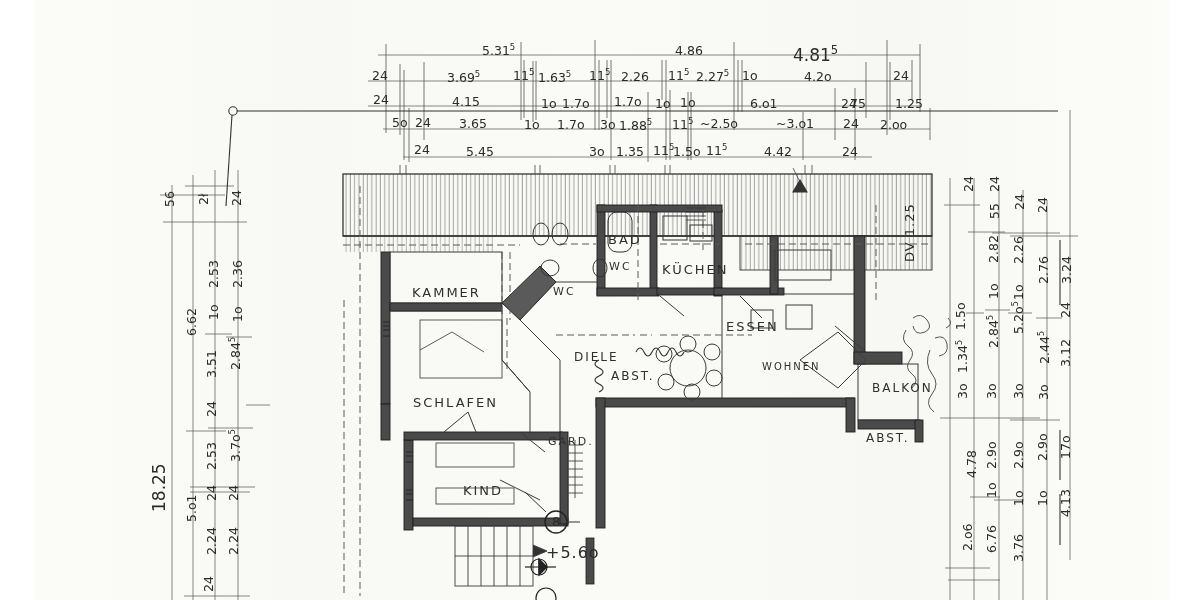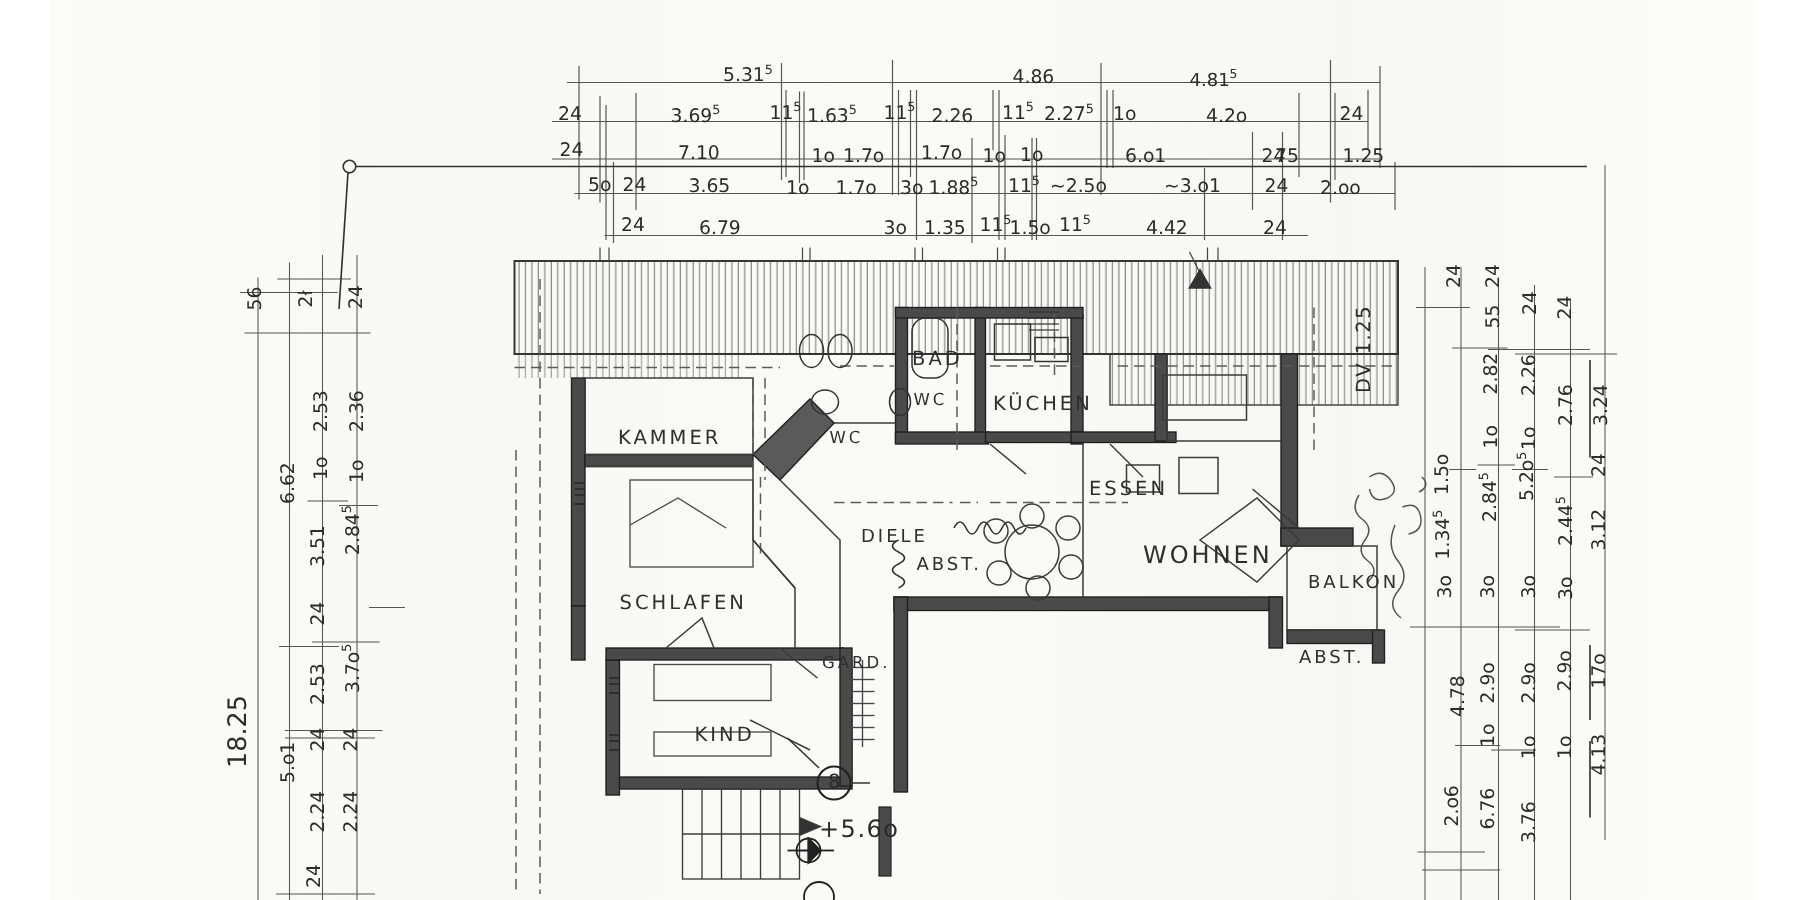--- a/index.html
+++ b/index.html
@@ -405,41 +405,41 @@
       <div class="roomlabel" style="left: 413px; top: 396px; font-size: 13px;">SCHLAFEN</div>
       <div class="roomlabel" style="left: 463px; top: 484px; font-size: 13px;">KIND</div>
       <div class="roomlabel" style="left: 548px; top: 436px; font-size: 11px;">GARD.</div>
       <div class="roomlabel" style="left: 574px; top: 323px; font-size: 12px; margin-top: 28px;">DIELE</div>
       <div class="roomlabel" style="left: 611px; top: 370px; font-size: 12px;">ABST.</div>
       <div class="roomlabel" style="left: 553px; top: 286px; font-size: 11px;">WC</div>
       <div class="roomlabel" style="left: 609px; top: 261px; font-size: 11px;">WC</div>
       <div class="roomlabel" style="left: 608px; top: 233px; font-size: 13px;">BAD</div>
       <div class="roomlabel" style="left: 662px; top: 263px; font-size: 13px;">KÜCHEN</div>
       <div class="roomlabel" style="left: 726px; top: 320px; font-size: 13px;">ESSEN</div>
-      <div class="roomlabel" style="left: 762px; top: 362px; font-size: 16px;">WOHNEN</div>
+      <div class="roomlabel" style="left: 762px; top: 362px; font-size: 10px;">WOHNEN</div>
       <div class="roomlabel" style="left: 872px; top: 382px; font-size: 12px;">BALKON</div>
       <div class="roomlabel" style="left: 866px; top: 432px; font-size: 12px;">ABST.</div>
     </div>
   <div id="dim-labels">
       <div class="dimtext" style="left: 482px; top: 43px; font-size: 12.5px;">5.31<span class="sup">5</span></div>
       <div class="dimtext" style="left: 675px; top: 45px; font-size: 12.5px;">4.86</div>
-      <div class="dimtext" style="left: 793px; top: 45px; font-size: 12px;">4.81<span class="sup">5</span></div>
+      <div class="dimtext" style="left: 793px; top: 45px; font-size: 17px;">4.81<span class="sup">5</span></div>
       <div class="dimtext" style="left: 372px; top: 70px; font-size: 12.5px;">24</div>
       <div class="dimtext" style="left: 447px; top: 70px; font-size: 12.5px;">3.69<span class="sup">5</span></div>
       <div class="dimtext" style="left: 513px; top: 68px; font-size: 12.5px;">11<span class="sup">5</span></div>
       <div class="dimtext" style="left: 538px; top: 70px; font-size: 12.5px;">1.63<span class="sup">5</span></div>
       <div class="dimtext" style="left: 589px; top: 68px; font-size: 12.5px;">11<span class="sup">5</span></div>
       <div class="dimtext" style="left: 621px; top: 71px; font-size: 12.5px;">2.26</div>
       <div class="dimtext" style="left: 668px; top: 68px; font-size: 12.5px;">11<span class="sup">5</span></div>
       <div class="dimtext" style="left: 696px; top: 69px; font-size: 12.5px;">2.27<span class="sup">5</span></div>
       <div class="dimtext" style="left: 742px; top: 70px; font-size: 12.5px;">1o</div>
       <div class="dimtext" style="left: 804px; top: 71px; font-size: 12.5px;">4.2o</div>
       <div class="dimtext" style="left: 893px; top: 70px; font-size: 12.5px;">24</div>
       <div class="dimtext" style="left: 373px; top: 94px; font-size: 12.5px;">24</div>
-      <div class="dimtext" style="left: 452px; top: 96px; font-size: 12.5px;">7.10</div>
+      <div class="dimtext" style="left: 452px; top: 96px; font-size: 12.5px;">4.15</div>
       <div class="dimtext" style="left: 541px; top: 98px; font-size: 12.5px;">1o</div>
       <div class="dimtext" style="left: 562px; top: 98px; font-size: 12.5px;">1.7o</div>
       <div class="dimtext" style="left: 614px; top: 96px; font-size: 12.5px;">1.7o</div>
       <div class="dimtext" style="left: 655px; top: 98px; font-size: 12.5px;">1o</div>
       <div class="dimtext" style="left: 680px; top: 97px; font-size: 12.5px;">1o</div>
       <div class="dimtext" style="left: 750px; top: 98px; font-size: 12.5px;">6.o1</div>
       <div class="dimtext" style="left: 841px; top: 98px; font-size: 12.5px;">24</div>
       <div class="dimtext" style="left: 850px; top: 98px; font-size: 12.5px;">75</div>
       <div class="dimtext" style="left: 895px; top: 98px; font-size: 12.5px;">1.25</div>
       <div class="dimtext" style="left: 392px; top: 117px; font-size: 12.5px;">5o</div>
@@ -448,21 +448,21 @@
       <div class="dimtext" style="left: 524px; top: 119px; font-size: 12.5px;">1o</div>
       <div class="dimtext" style="left: 557px; top: 119px; font-size: 12.5px;">1.7o</div>
       <div class="dimtext" style="left: 600px; top: 119px; font-size: 12.5px;">3o</div>
       <div class="dimtext" style="left: 619px; top: 118px; font-size: 12.5px;">1.88<span class="sup">5</span></div>
       <div class="dimtext" style="left: 672px; top: 117px; font-size: 12.5px;">11<span class="sup">5</span></div>
       <div class="dimtext" style="left: 700px; top: 118px; font-size: 12.5px;">~2.5o</div>
       <div class="dimtext" style="left: 776px; top: 118px; font-size: 12.5px;">~3.o1</div>
       <div class="dimtext" style="left: 843px; top: 118px; font-size: 12.5px;">24</div>
       <div class="dimtext" style="left: 880px; top: 119px; font-size: 12.5px;">2.oo</div>
       <div class="dimtext" style="left: 414px; top: 144px; font-size: 12.5px;">24</div>
-      <div class="dimtext" style="left: 466px; top: 146px; font-size: 12.5px;">6.79</div>
+      <div class="dimtext" style="left: 466px; top: 146px; font-size: 12.5px;">5.45</div>
       <div class="dimtext" style="left: 589px; top: 146px; font-size: 12.5px;">3o</div>
       <div class="dimtext" style="left: 616px; top: 146px; font-size: 12.5px;">1.35</div>
       <div class="dimtext" style="left: 653px; top: 143px; font-size: 12.5px;">11<span class="sup">5</span></div>
       <div class="dimtext" style="left: 673px; top: 146px; font-size: 12.5px;">1.5o</div>
       <div class="dimtext" style="left: 706px; top: 143px; font-size: 12.5px;">11<span class="sup">5</span></div>
       <div class="dimtext" style="left: 764px; top: 146px; font-size: 12.5px;">4.42</div>
       <div class="dimtext" style="left: 842px; top: 146px; font-size: 12.5px;">24</div>
       <div class="dimtext rot90" style="left: 151px; top: 512px; font-size: 17px;">18.25</div>
       <div class="dimtext rot90" style="left: 164px; top: 207px; font-size: 12.5px;">56</div>
       <div class="dimtext rot90" style="left: 186px; top: 336px; font-size: 12.5px;">6.62</div>

